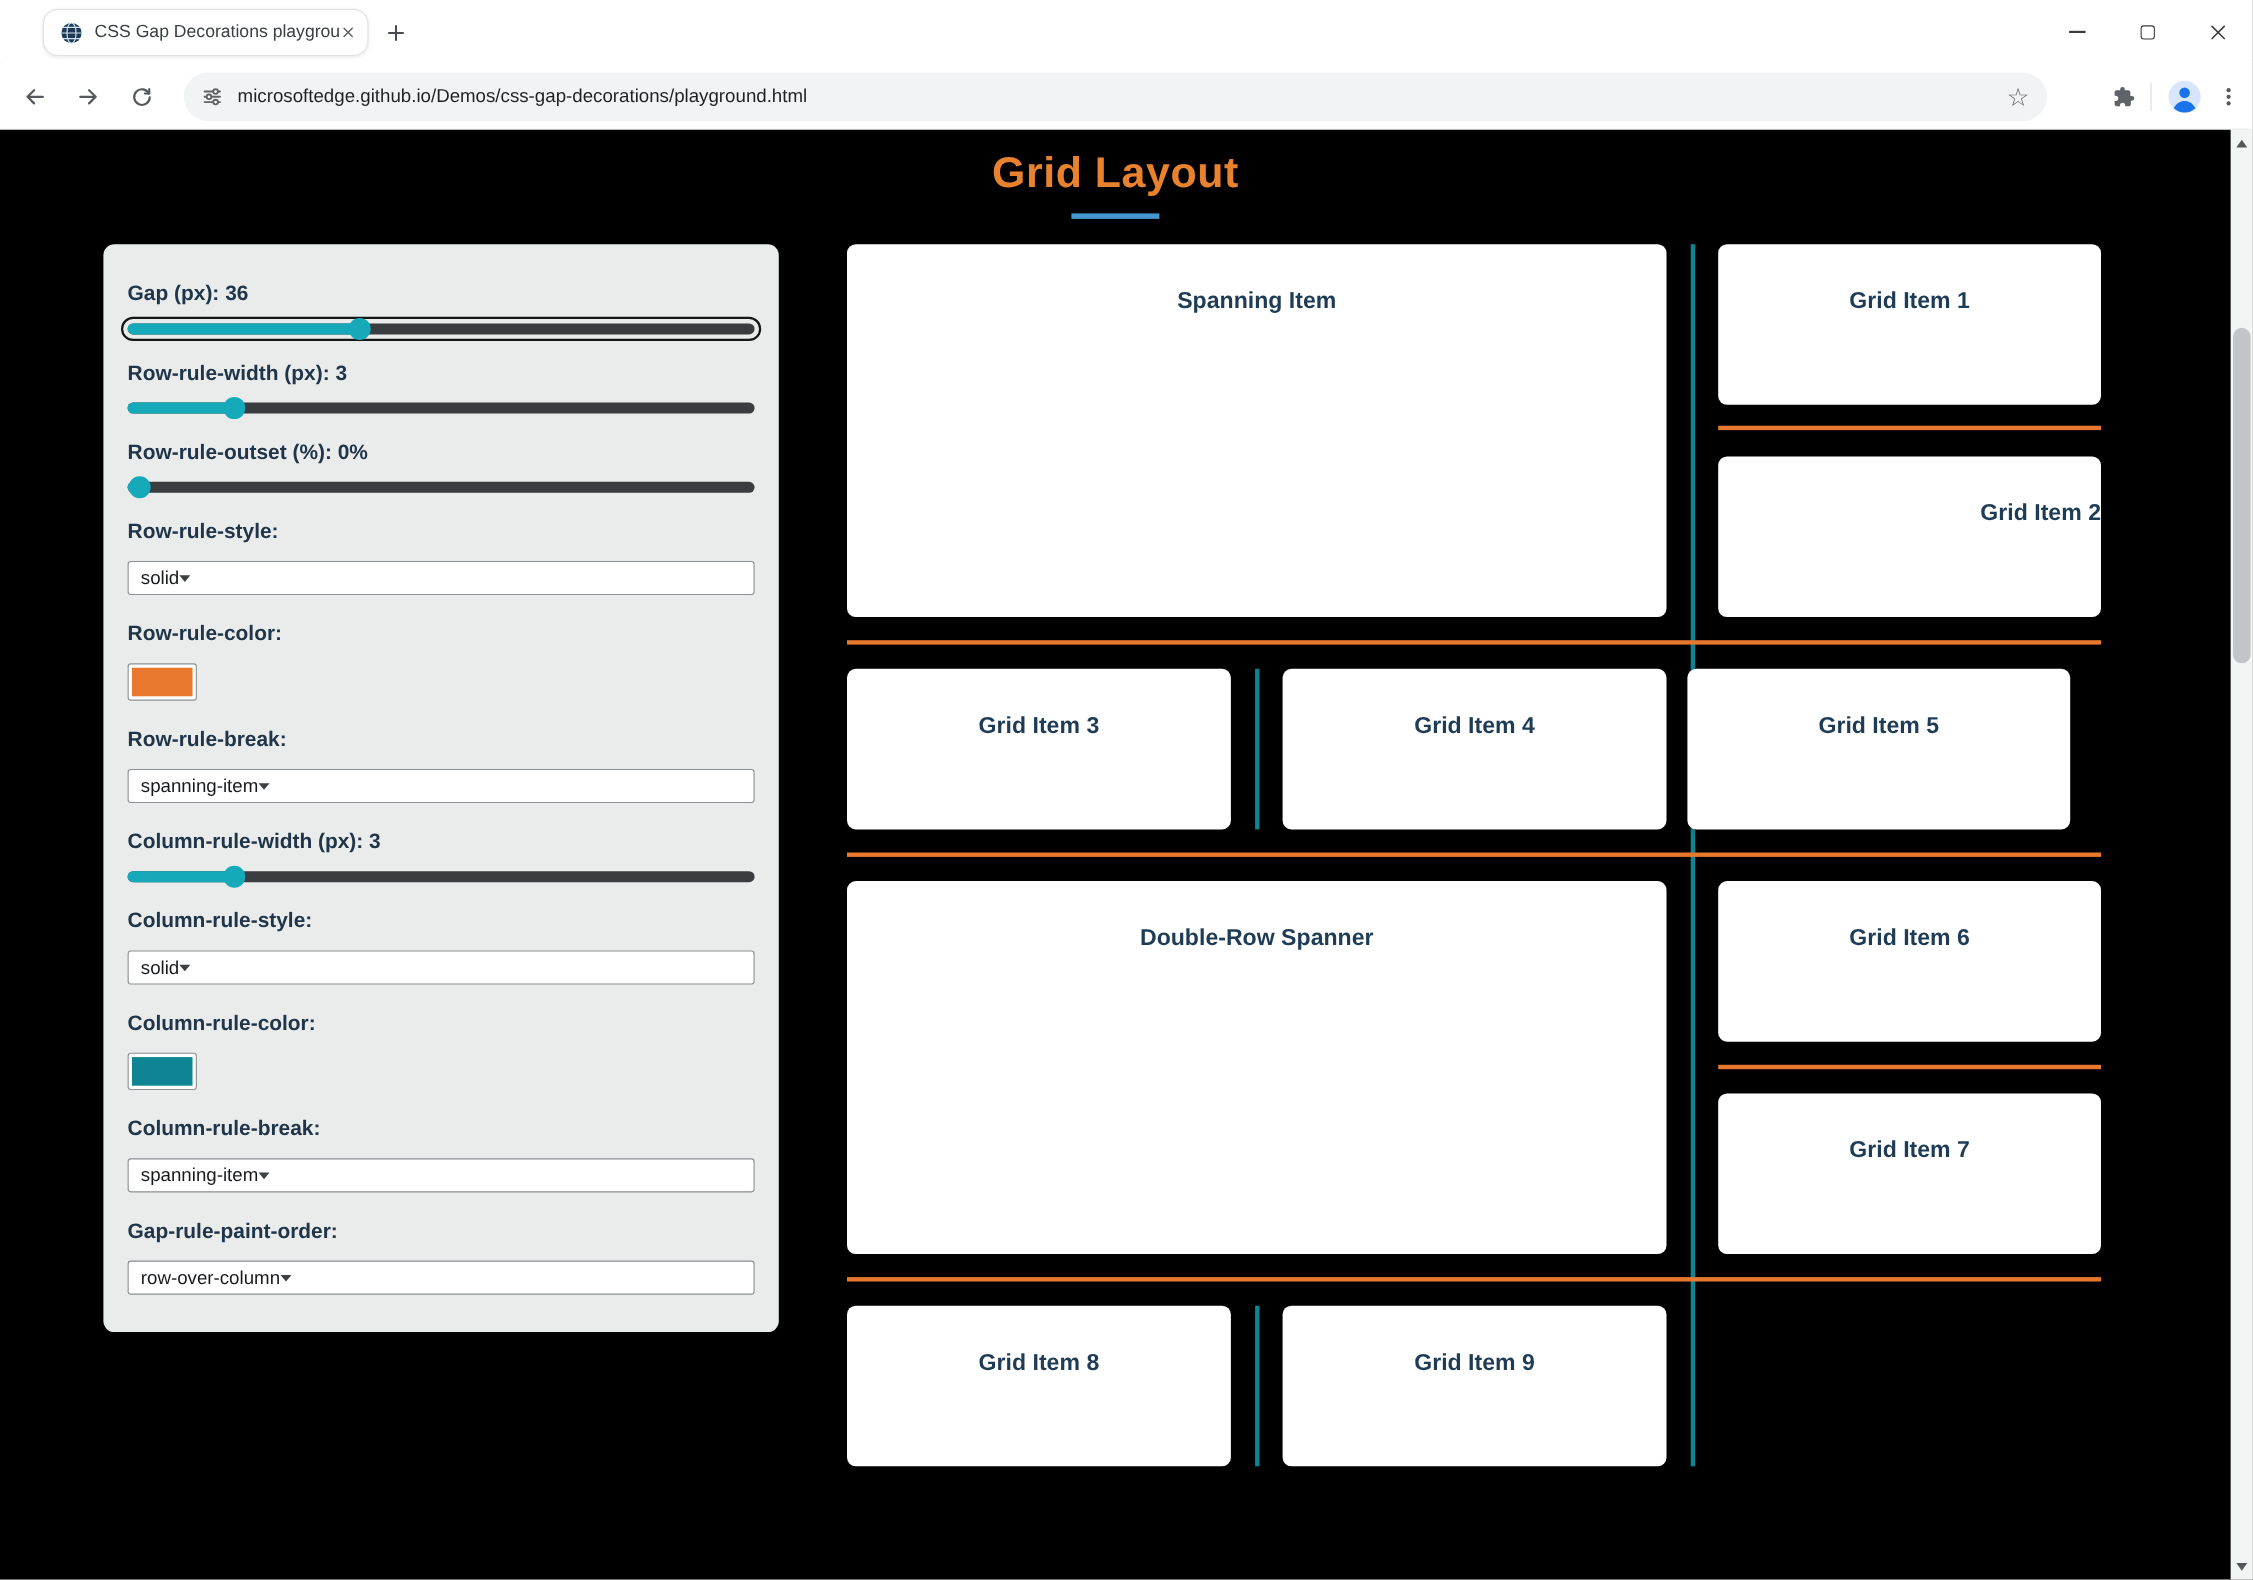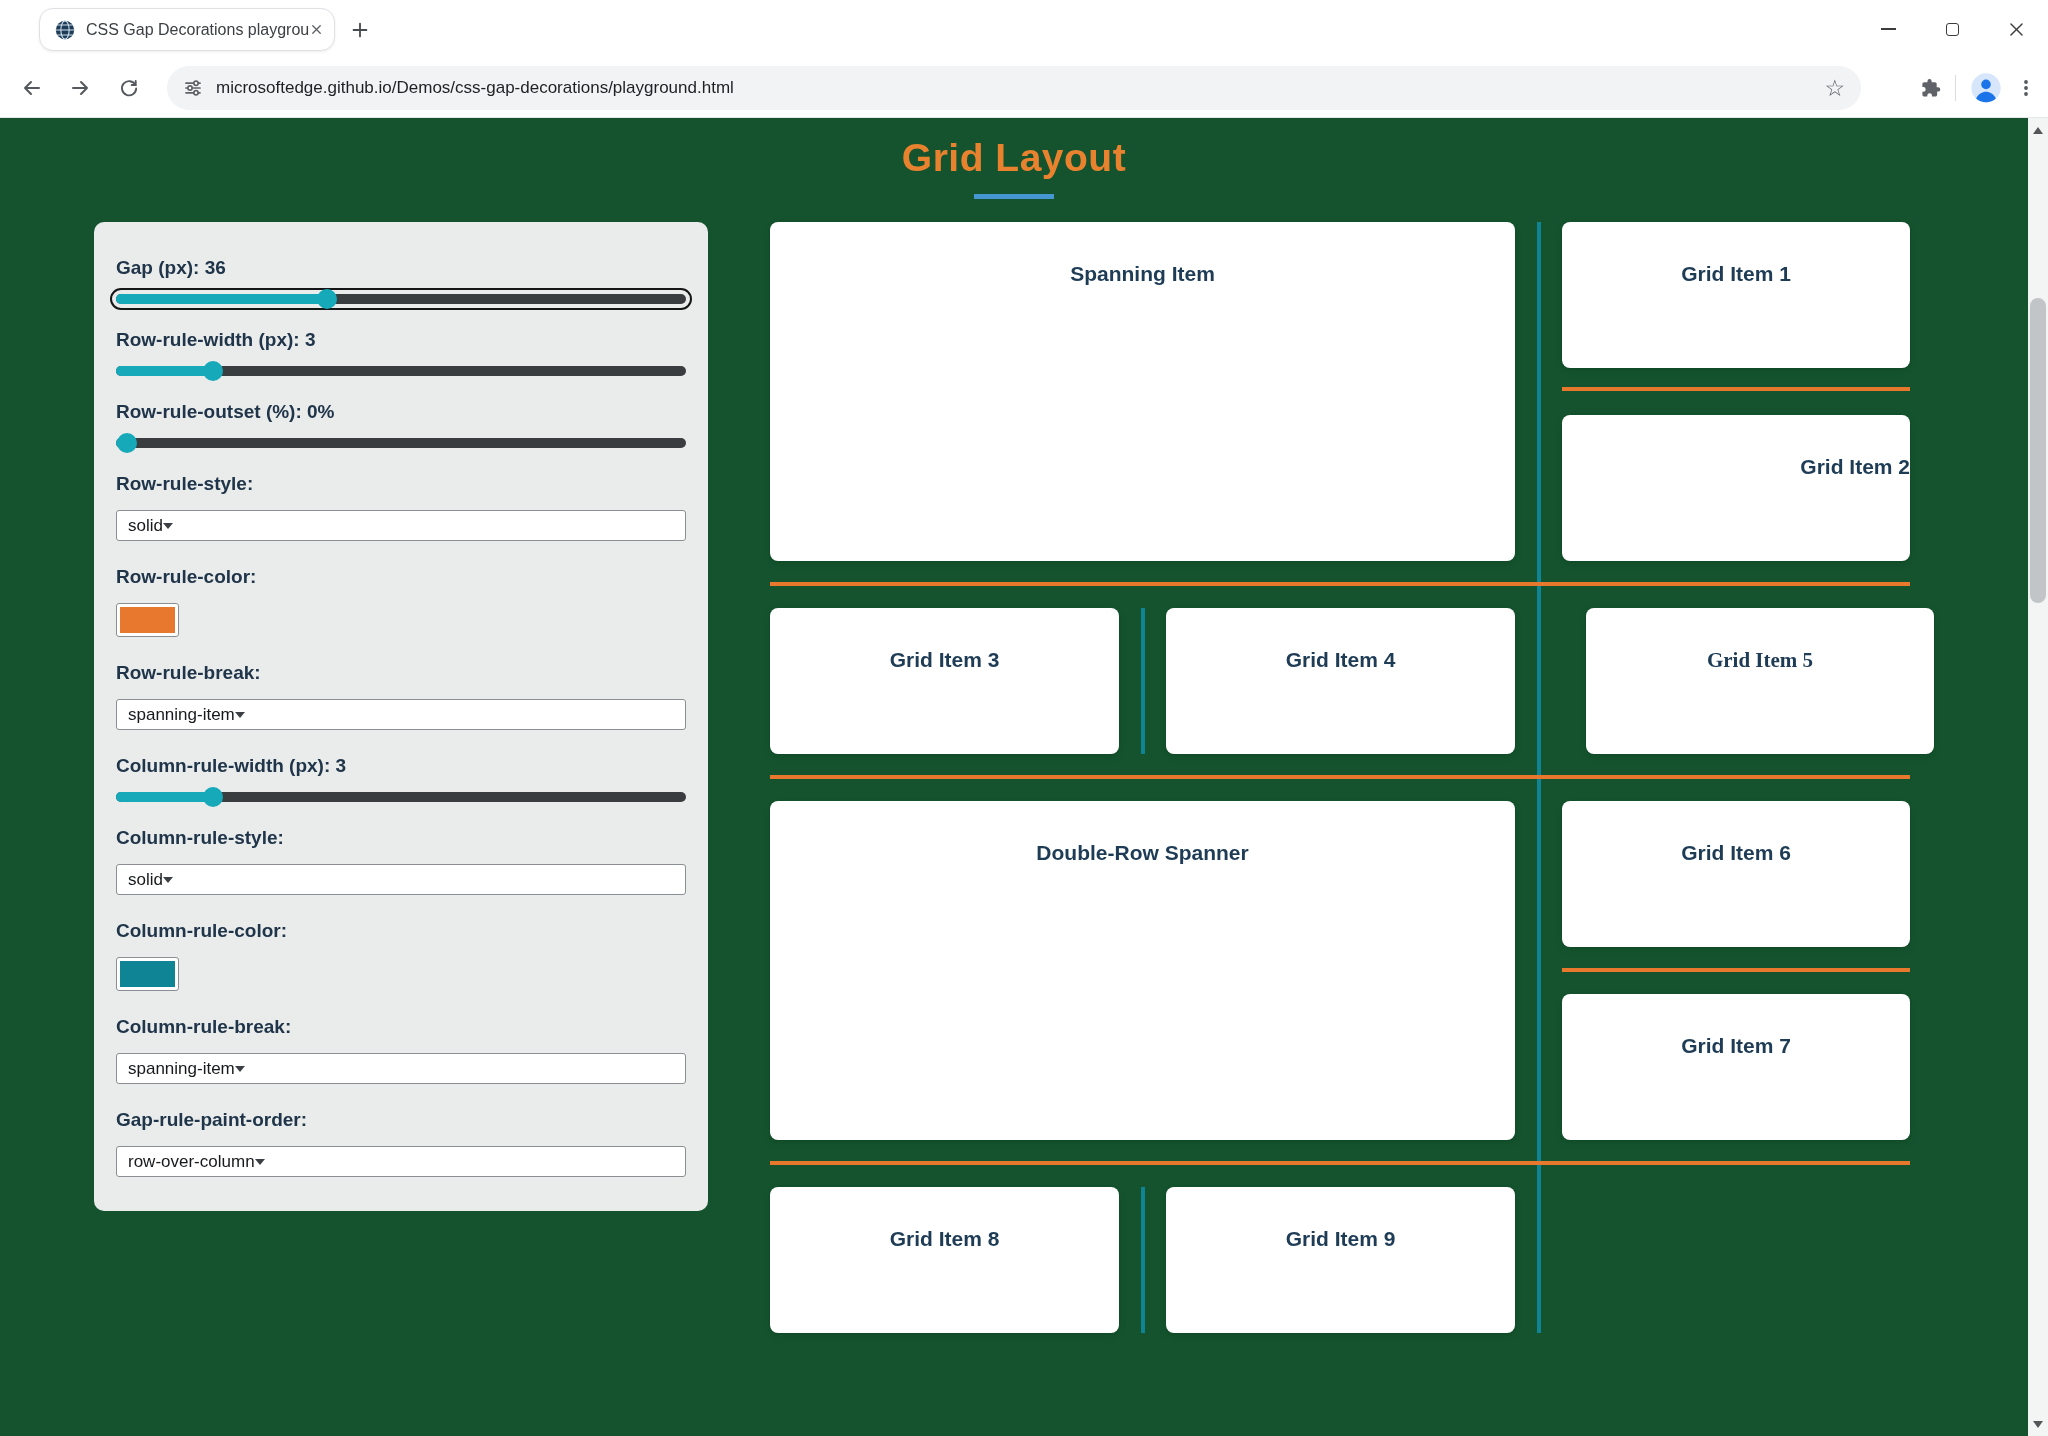--- a/index.html
+++ b/index.html
@@ -36,21 +36,21 @@
     position:absolute; left:167px; top:8px; width:1694px; height:44px;
     background:#f1f3f4; border-radius:22px;
     display:flex; align-items:center; padding:0 16px;
   }
   .url-text { font-size:17px; color:#1f2023; margin-left:13px; white-space:nowrap; overflow:hidden; flex:1; }
   .star { font-size:23px; color:#5f6368; line-height:1; }
   .toolbar-right { position:absolute; right:12px; top:0; height:60px; display:flex; align-items:center; gap:14px; }
   .vdivider { width:1px; height:26px; background:#d9dce0; }
 
   
-  .content { position:absolute; top:118px; left:0; width:2028px; height:1318px; background:#14532d; }
+  .content { position:absolute; top:118px; left:0; width:2028px; height:1318px; background:#000000; }
 
   .page-title { text-align:center; margin-top:18px; font-size:39px; font-weight:700; letter-spacing:.5px; }
   .title-underline { width:80px; height:5px; margin:14px auto 0; }
 
   
   .scrollbar { position:absolute; top:118px; right:0; width:20px; height:1318px; background:#f3f4f4; }
   .sb-arrow { position:absolute; left:0; width:20px; height:20px; display:flex; align-items:center; justify-content:center; }
   .sb-up { top:2px; } .sb-down { bottom:2px; }
   .tri-up { width:0; height:0; border-left:5px solid transparent; border-right:5px solid transparent; border-bottom:7px solid #54575a; }
   .tri-down { width:0; height:0; border-left:5px solid transparent; border-right:5px solid transparent; border-top:7px solid #54575a; }
@@ -300,21 +300,21 @@
     <div class="rule" style="left: 0px; top: 360px; width: 1140px; height: 4px; background: rgb(232, 120, 46);"></div>
     <div class="rule" style="left: 0px; top: 553px; width: 1140px; height: 4px; background: rgb(232, 120, 46);"></div>
     <div class="rule" style="left: 792px; top: 746px; width: 348px; height: 4px; background: rgb(232, 120, 46);"></div>
     <div class="rule" style="left: 0px; top: 939px; width: 1140px; height: 4px; background: rgb(232, 120, 46);"></div>
 
     <div class="card" style="left:0; top:0; width:745px; height:339px;">Spanning Item</div>
     <div class="card" style="left:792px; top:0; width:348px; height:146px;">Grid Item 1</div>
     <div class="card" style="left:792px; top:193px; width:348px; height:146px;text-align:right;">Grid Item 2</div>
     <div class="card" style="left:0; top:386px; width:349px; height:146px;">Grid Item 3</div>
     <div class="card" style="left:396px; top:386px; width:349px; height:146px;">Grid Item 4</div>
-    <div class="card" style="left:816px; top:386px; width:348px; height:146px;font-family:Liberation Serif, serif;">Grid Item 5</div>
+    <div class="card" style="left:764px; top:386px; width:348px; height:146px;">Grid Item 5</div>
     <div class="card" style="left:0; top:579px; width:745px; height:339px;">Double-Row Spanner</div>
     <div class="card" style="left:792px; top:579px; width:348px; height:146px;">Grid Item 6</div>
     <div class="card" style="left:792px; top:772px; width:348px; height:146px;">Grid Item 7</div>
     <div class="card" style="left:0; top:965px; width:349px; height:146px;">Grid Item 8</div>
     <div class="card" style="left:396px; top:965px; width:349px; height:146px;">Grid Item 9</div>
 
   </div>
 </div>
 
 <div class="scrollbar">

